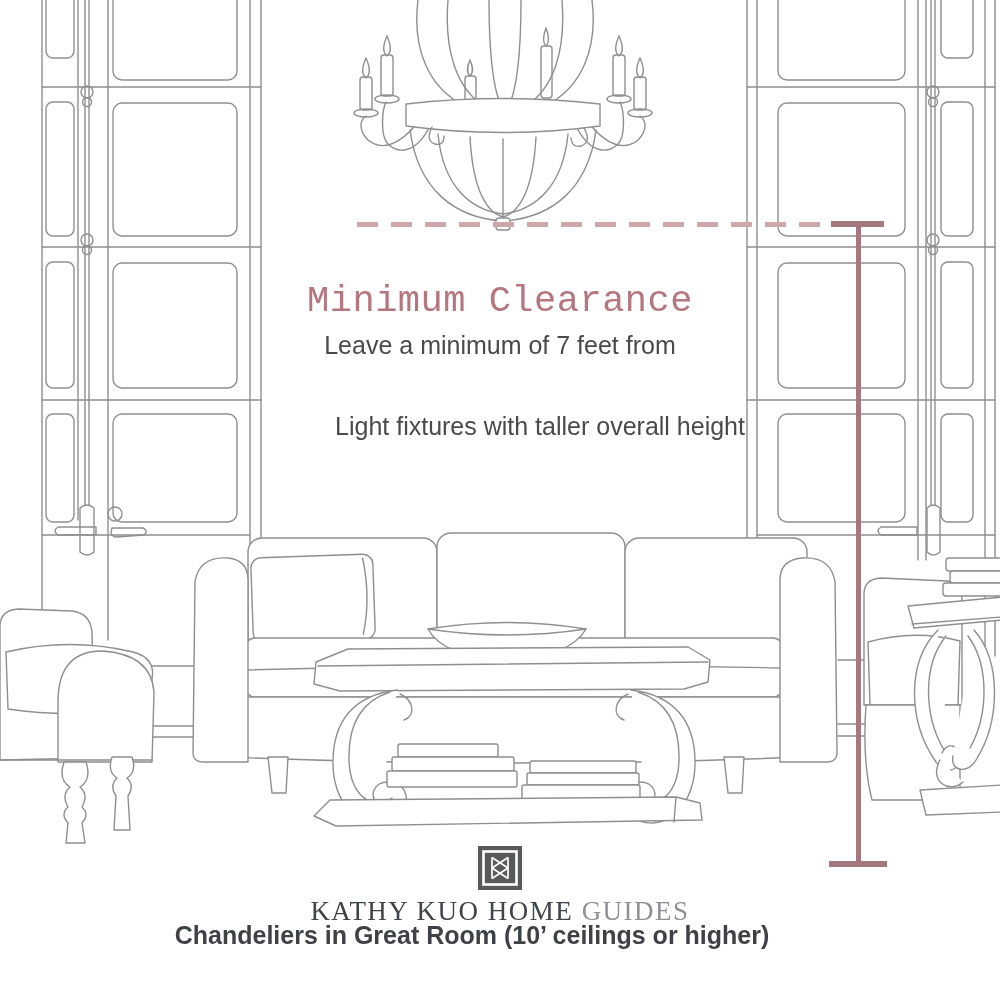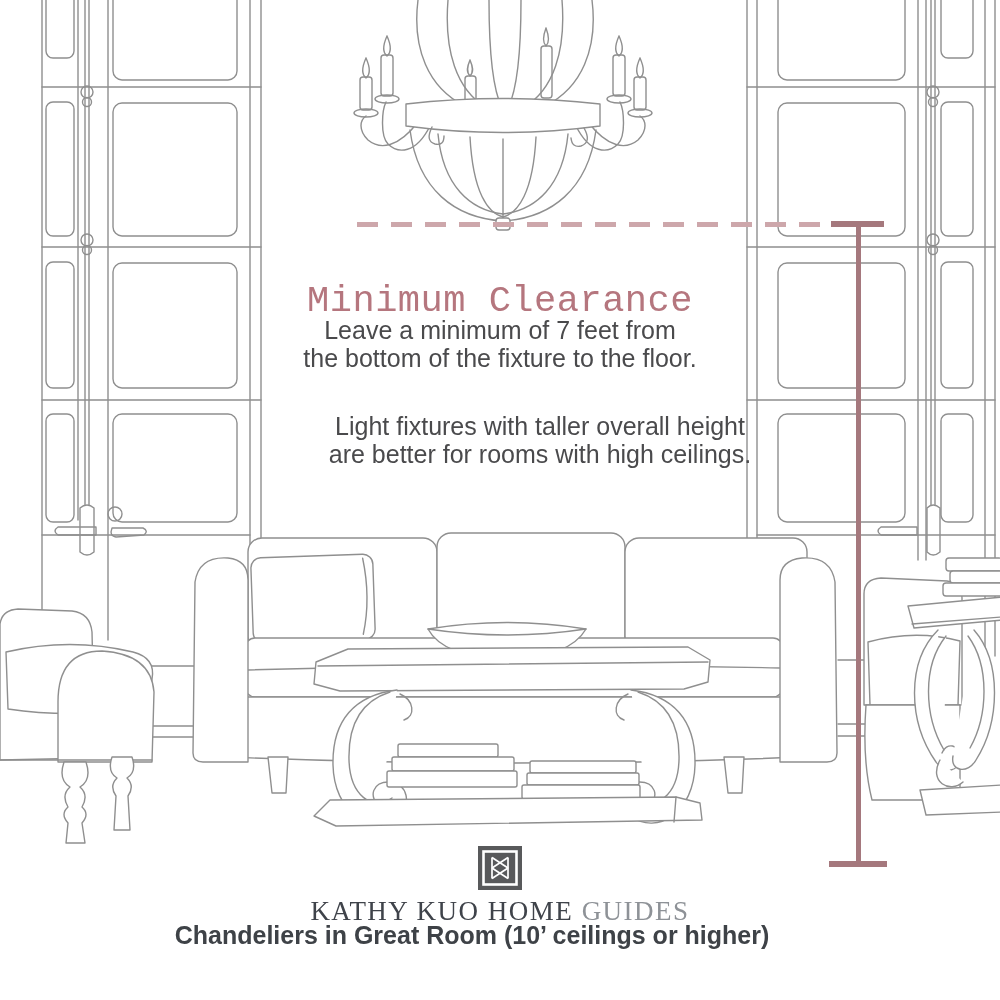--- a/index.html
+++ b/index.html
@@ -23,21 +23,21 @@
     background:var(--measure-line,#a5787d); }
   .cap-bottom { position:absolute; left:829px; top:861px; width:58px; height:6px;
     background:var(--measure-line,#a5787d); }
 
   
   .title { position:absolute; left:0; top:280px; width:1000px; text-align:center;
     font-family:Liberation Mono, monospace; font-size:37px; font-weight:400;
     letter-spacing:0.5px; color:var(--accent-rose,#b5767e); }
   .para { position:absolute; left:0; width:1000px; text-align:center;
     font-size:25px; line-height:28px; color:var(--text-dark,#4a4a4c); }
-  .para1 { top:316px; }
+  .para1 { top:331px; }
   .para2 { top:412px;padding-left:40px; }
 
   
   .logo { position:absolute; left:478px; top:846px; width:44px; height:44px;
     background:var(--logo-bg,#58595b); }
   .brand-line { position:absolute; left:0; top:896px; width:1000px; text-align:center;
     font-family:"Liberation Serif", serif; font-size:27px; letter-spacing:1.5px;
     color:var(--brand-dark,#3f434a); font-weight:400; white-space:nowrap; }
   .brand-suffix { color:var(--brand-light,#8e9297); }
   .tagline { position:absolute; left:0; top:921px; width:886px; text-align:center;
@@ -233,25 +233,23 @@
   </svg>
 
   <div class="dashed-line"></div>
   <div class="cap-top"></div>
   <div class="measure-vline"></div>
   <div class="cap-bottom"></div>
 
   <div class="title">Minimum Clearance</div>
   <div class="para para1">
     <span>Leave a minimum of 7 feet from</span><br>
-    <span>the bottom of the fixture to the floor.</span>
   </div>
   <div class="para para2">
     <span>Light fixtures with taller overall height</span><br>
-    <span>are better for rooms with high ceilings.</span>
   </div>
 
   <div class="logo">
     <svg width="44" height="44" viewBox="0 0 44 44">
       <rect x="5.5" y="5.5" width="33" height="33" fill="none" stroke="#ffffff" stroke-width="2.6"></rect>
       <g stroke="#ffffff" stroke-width="1.7" fill="none">
         <path d="M14,11.5 V32.5"></path>
         <path d="M30,11.5 V32.5"></path>
         <path d="M14,11.5 L30,22"></path>
         <path d="M30,11.5 L14,22"></path>

